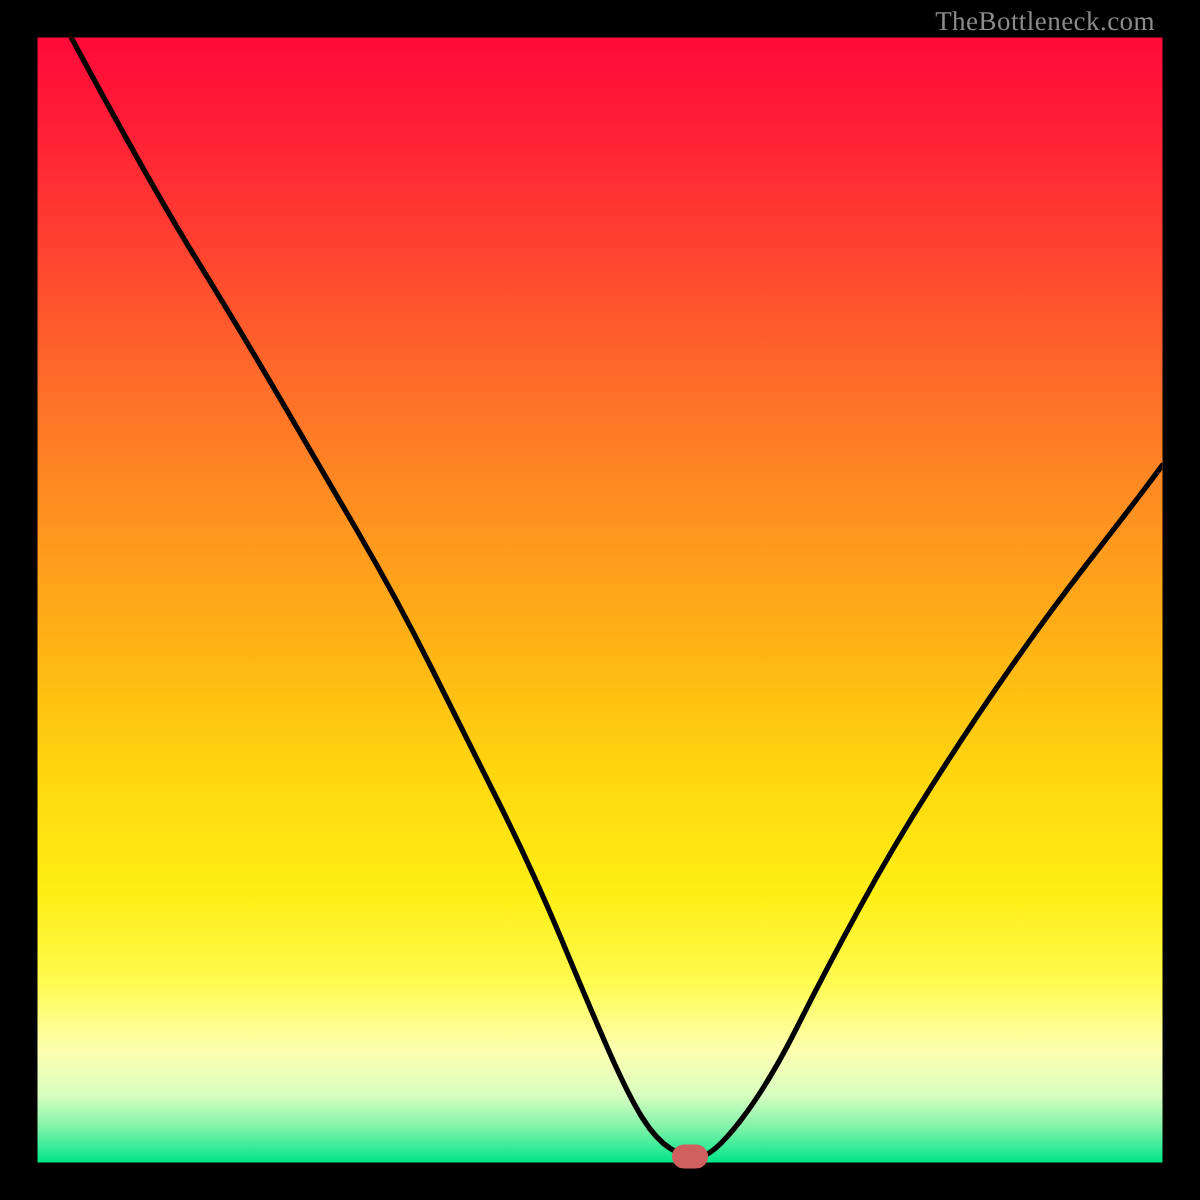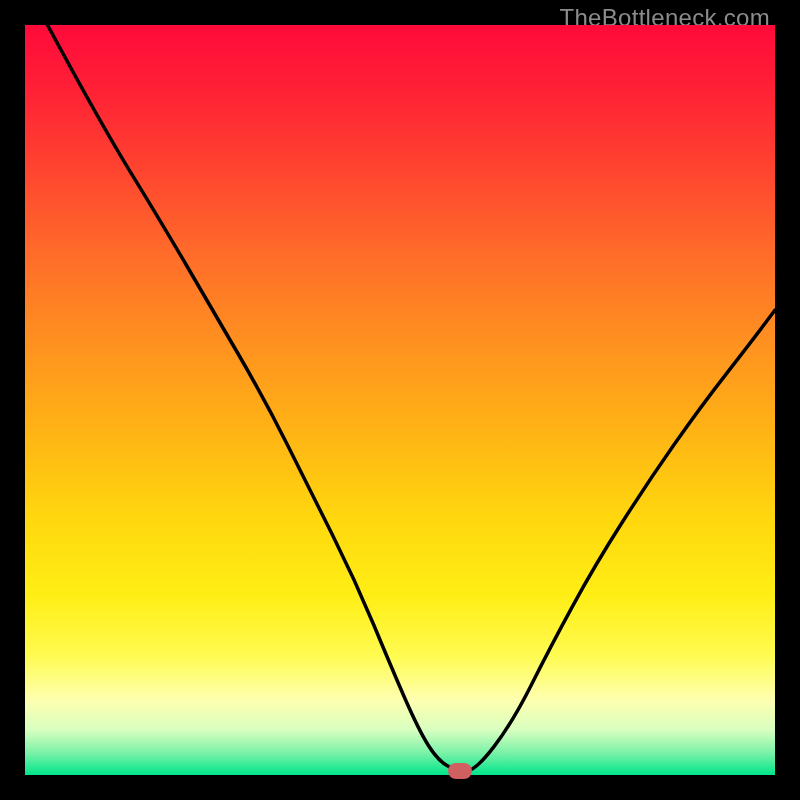--- a/index.html
+++ b/index.html
@@ -37,23 +37,24 @@
       #d8ffc0 94%,
       #7cf2a8 97%,
       #00e58a 100%
     );
   }
   .watermark {
     position: absolute;
     top: 4px;
     right: 30px;
     color: #8b8b8b;
-    font-size: 24px;
+    font-size: 18px;
     letter-spacing: 0.3px;
     font-weight: 500;
+    font-family: Liberation Serif, serif;
   }
   .curve-svg {
     position: absolute;
     left: 0;
     top: 0;
     width: 100%;
     height: 100%;
   }
   .marker {
     position: absolute;

